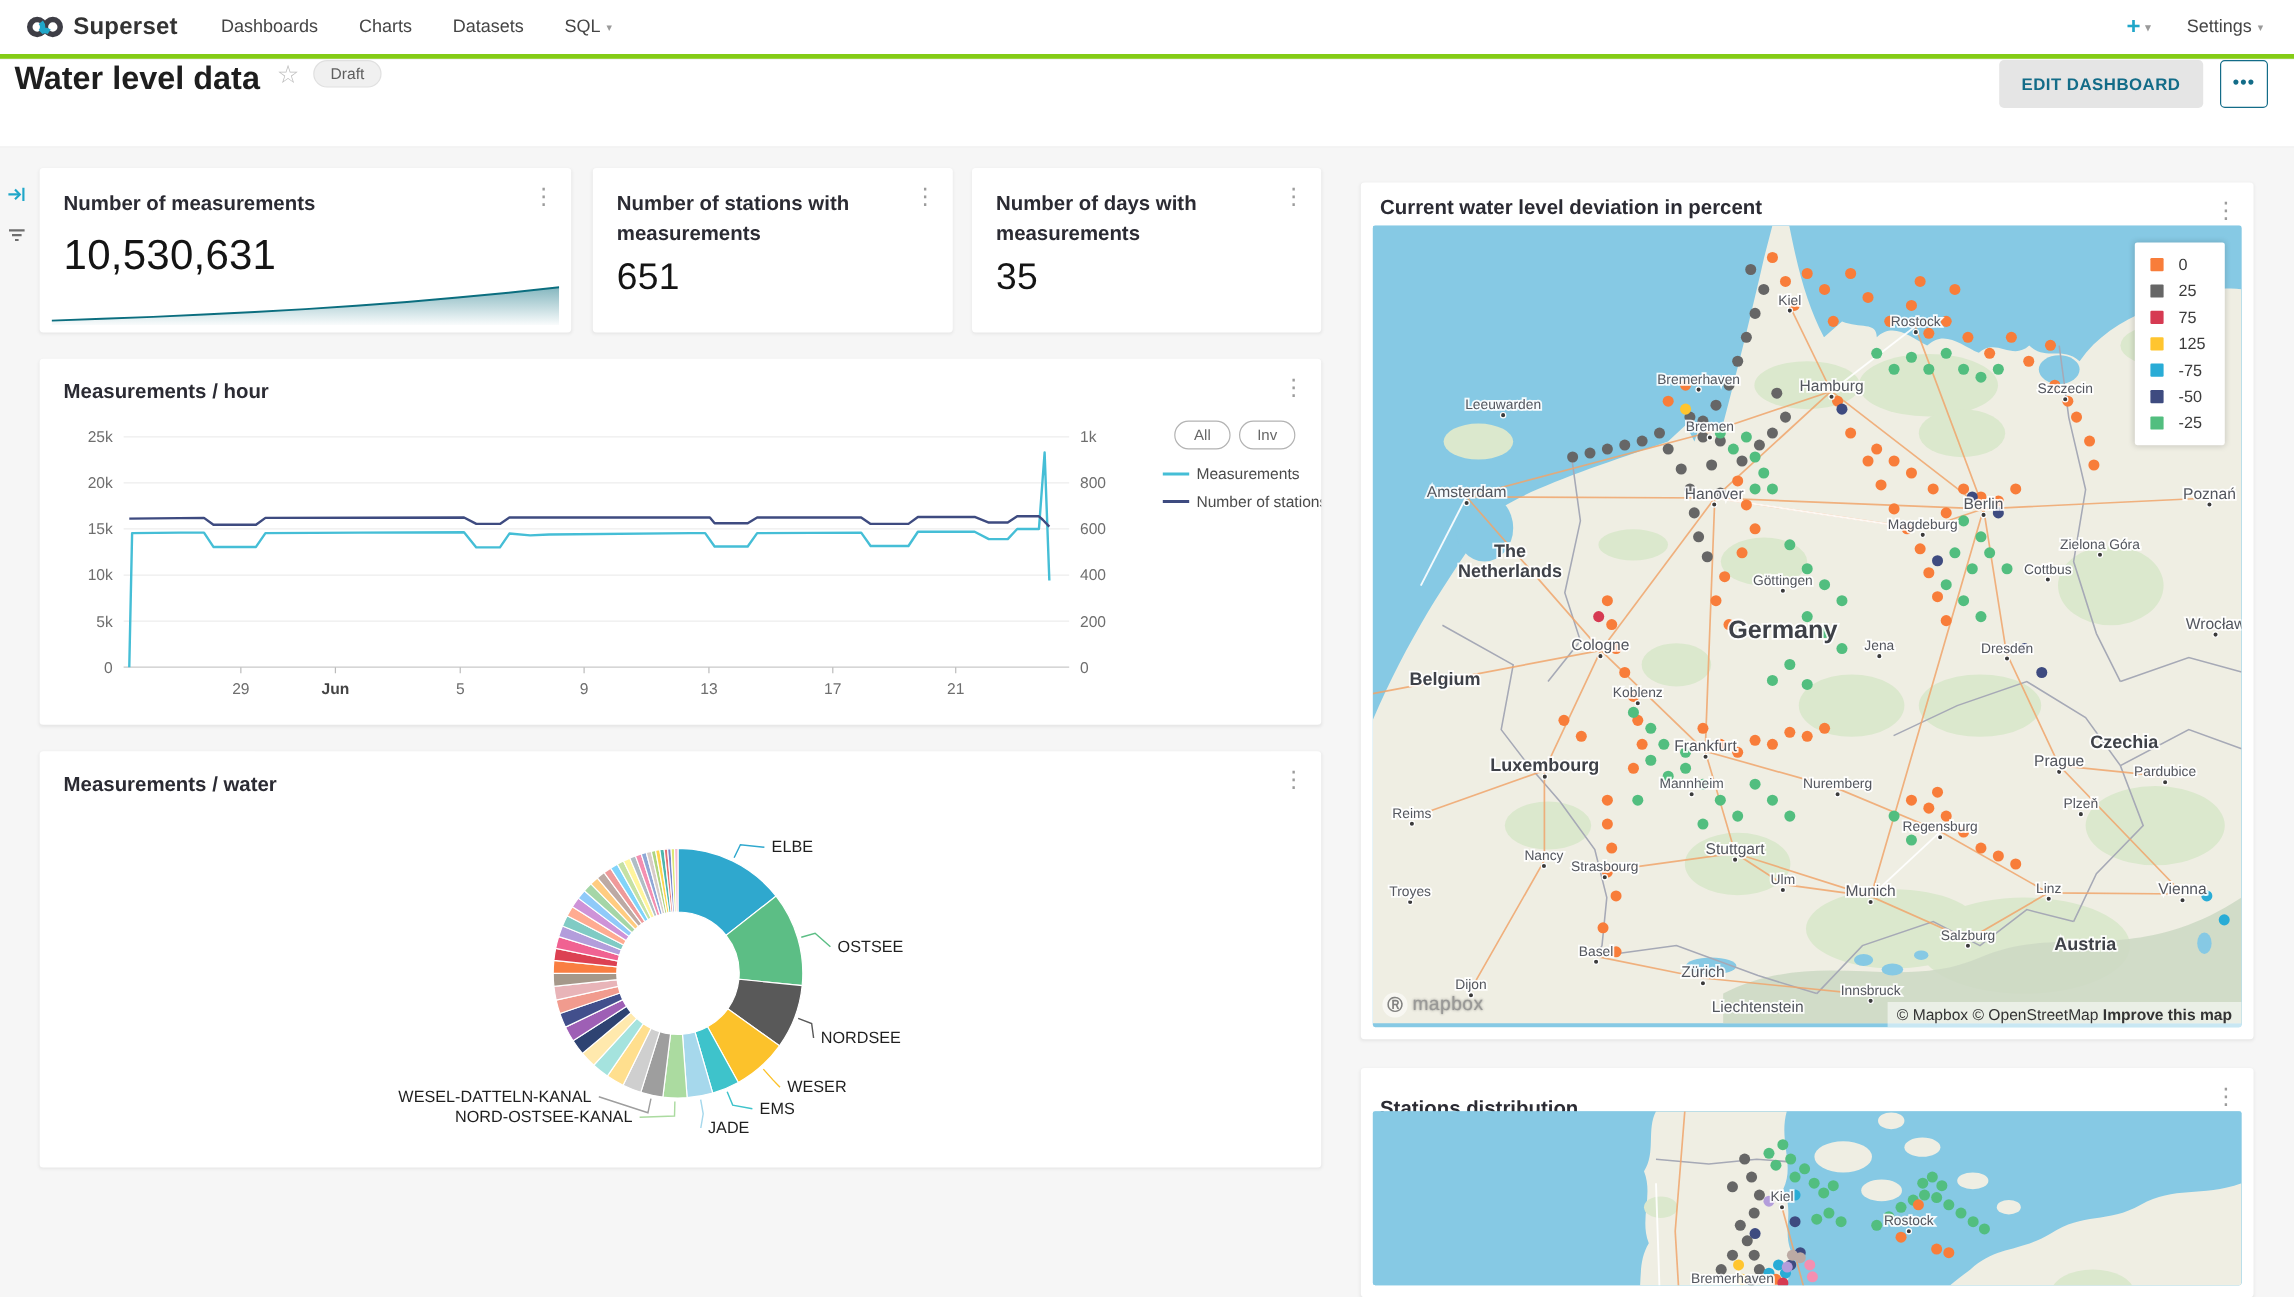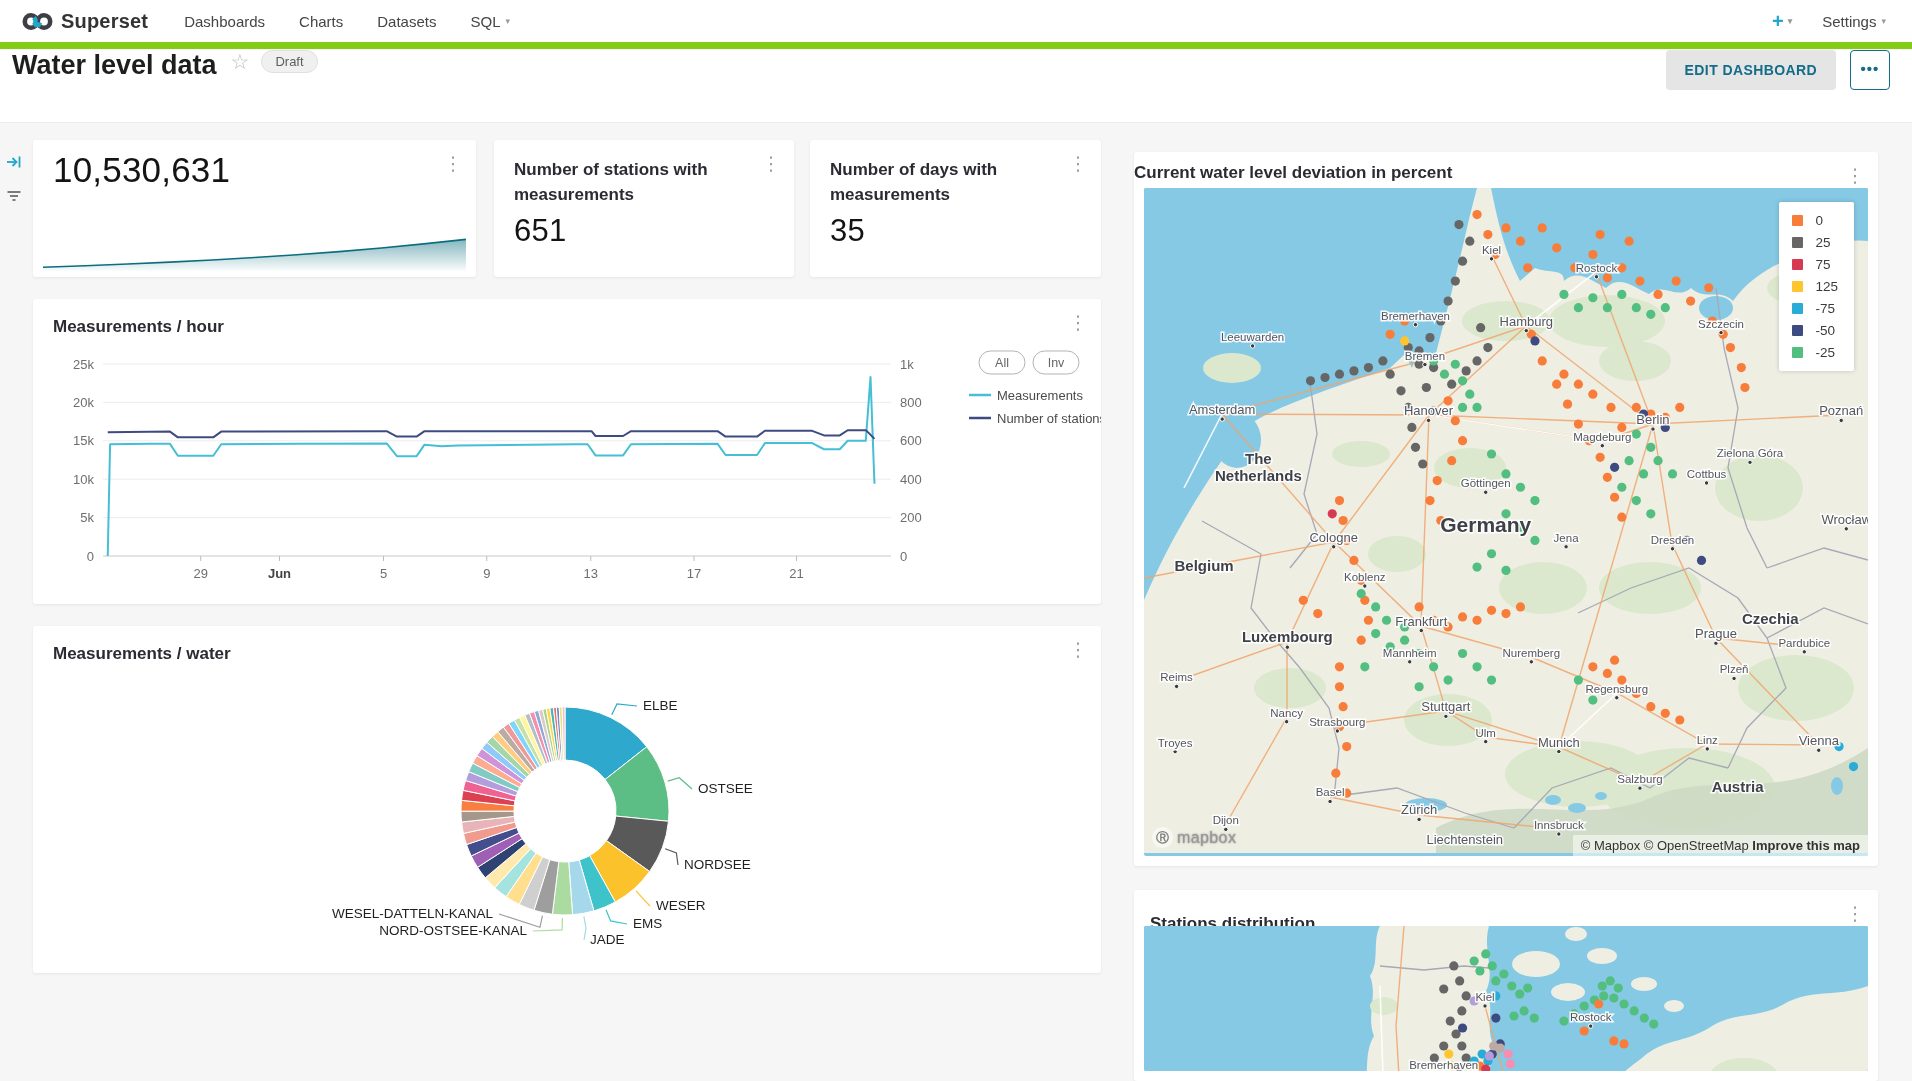--- a/index.html
+++ b/index.html
@@ -1,21 +1,21 @@
 <!DOCTYPE html>
 <html><head>
 <meta charset="utf-8">
 <style>
   * { margin:0; padding:0; box-sizing:border-box; }
   html,body { width:1912px; height:1081px; overflow:hidden; background:#F6F6F6;
     font-family:"Liberation Sans", sans-serif; color:#222; }
 
   
   .navbar { position:absolute; left:0; top:0; width:1912px; height:49px; background:#fff;
-    border-bottom:7px solid #84cc16; display:flex; align-items:center; padding:0 26px 0 22px; z-index:20;}
+    border-bottom:4px solid #84cc16; display:flex; align-items:center; padding:0 26px 0 22px; z-index:20;}
   .brand { display:flex; align-items:center; gap:8px; margin-right:36px; cursor:pointer;}
   .brand-name { font-size:20px; font-weight:700; color:#333; letter-spacing:.2px;}
   .nav-items { display:flex; gap:34px; }
   .nav-item { font-size:15px; color:#454545; cursor:pointer; display:flex; align-items:center; gap:5px;}
   .caret { font-size:9px; color:#9a9a9a; }
   .nav-right { margin-left:auto; display:flex; align-items:center; gap:30px;}
   .plus-btn { color:#20A7C9; font-size:20px; font-weight:700; display:flex; align-items:center; gap:4px; cursor:pointer;}
   .settings { font-size:15px; color:#454545; display:flex; align-items:center; gap:5px; cursor:pointer;}
 
   
@@ -123,20 +123,21 @@
       <line x1="1.5" y1="4" x2="14.5" y2="4"></line>
           <line x1="4" y1="8" x2="12" y2="8"></line>
           <line x1="6.5" y1="12" x2="9.5" y2="12"></line>
         </g>
       </svg>
   </div>
 </div>
 
 <div class="card" style="left:33px; top:140px; width:443px; height:137px;">
   <div class="kebab">⋮</div>
+  <div class="card-title kpi-title">Number of measurements</div>
   <div class="kpi-value">10,530,631</div>
   <div class="spark-wrap" id="spark1"><svg width="100%" height="100%" viewBox="0 0 423 38" preserveAspectRatio="none">
         <defs>
           <linearGradient id="sg" x1="0" y1="0" x2="0" y2="1">
             <stop offset="0%" stop-color="#0B6E7F" stop-opacity="0.5"></stop>
             <stop offset="100%" stop-color="#0B6E7F" stop-opacity="0.02"></stop>
           </linearGradient>
         </defs>
         <path d="M0,34.2L42.300000000000004,32.68L84.60000000000001,31.033333333333335L126.9,29.133333333333333L169.20000000000002,26.98L211.50000000000003,24.57333333333333L253.8,21.78666666666667L296.1,18.62L338.40000000000003,14.946666666666667L380.70000000000005,10.893333333333334L423.00000000000006,6.333333333333333L423,38L0,38Z" fill="url(#sg)"></path>
         <path d="M0,34.2L42.300000000000004,32.68L84.60000000000001,31.033333333333335L126.9,29.133333333333333L169.20000000000002,26.98L211.50000000000003,24.57333333333333L253.8,21.78666666666667L296.1,18.62L338.40000000000003,14.946666666666667L380.70000000000005,10.893333333333334L423.00000000000006,6.333333333333333" fill="none" stroke="#0B6E7F" stroke-width="1.6"></path>
@@ -272,21 +273,21 @@
         <text x="557" y="278" font-size="13.5" fill="#1F1F1F" text-anchor="start">JADE</text>
         <path d="M529.3944404106012,251.9682712734299L529.1022281202013,263.9647129115716L500,265" fill="none" stroke="#ABDBA0" stroke-width="1.2"></path>
         <text x="494" y="269" font-size="13.5" fill="#1F1F1F" text-anchor="end">NORD-OSTSEE-KANAL</text>
         <path d="M509.46223576127403,249.5994702812572L506.93463603356645,261.330251995043L466,248" fill="none" stroke="#9E9E9E" stroke-width="1.2"></path>
         <text x="460" y="252" font-size="13.5" fill="#1F1F1F" text-anchor="end">WESEL-DATTELN-KANAL</text>
       </svg></div>
 </div>
 
 <div class="card map-card" style="left:1134px; top:152px; width:744px; height:714px;">
   <div class="kebab">⋮</div>
-  <div class="card-title" style="position:absolute; left:0; top:9px;">Current water level deviation in percent</div>
+  <div class="card-title" style="position:absolute; left:16px; top:9px;">Current water level deviation in percent</div>
   <div class="map-frame" id="devmap">
     <div class="map-legend" id="devlegend">
         <div class="legend-row">
           <span class="legend-swatch" style="background: rgb(248, 125, 58);"></span>
           <span class="legend-label">0</span>
         </div>
         <div class="legend-row">
           <span class="legend-swatch" style="background: rgb(102, 102, 102);"></span>
           <span class="legend-label">25</span>
         </div>

